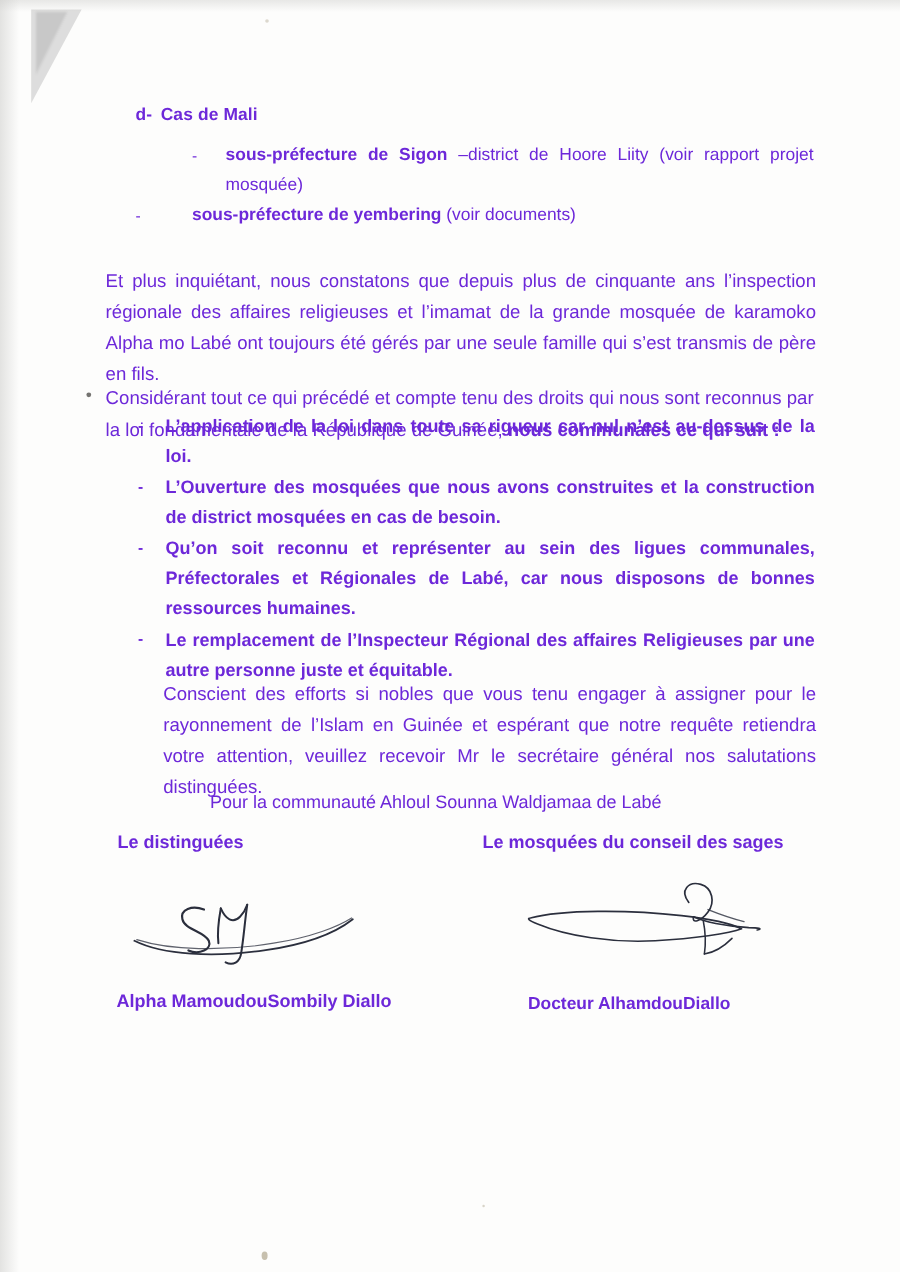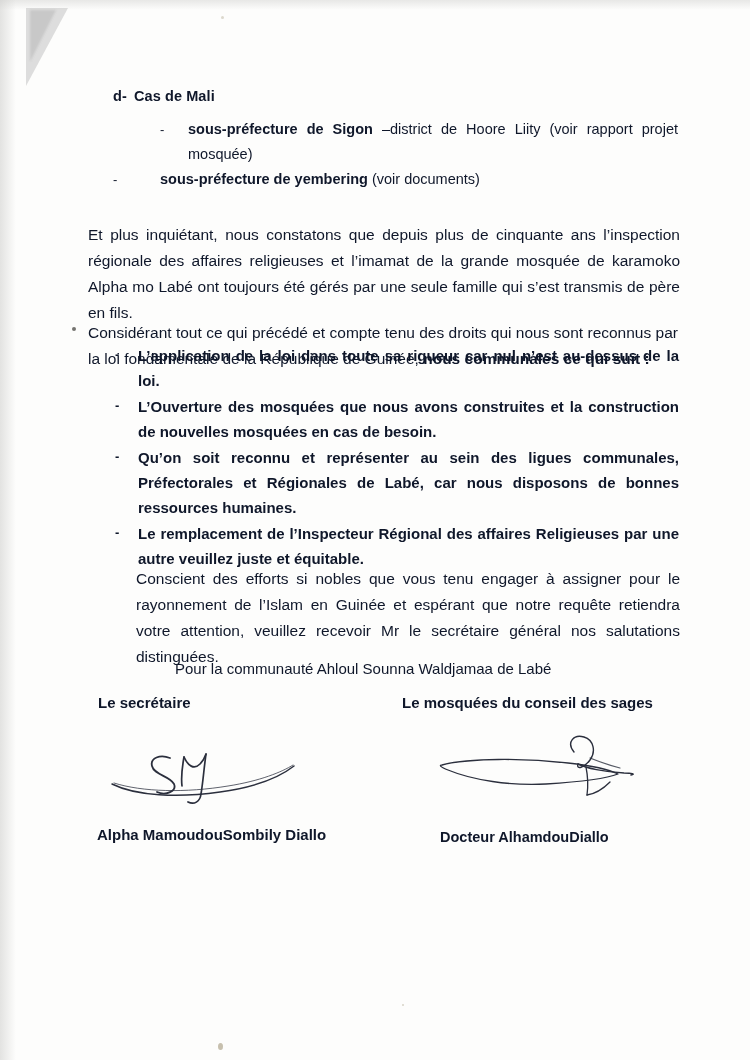--- a/index.html
+++ b/index.html
@@ -7,21 +7,21 @@
     padding: 0;
     background: #ffffff;
   }
   .page {
     position: relative;
     width: 750px;
     height: 1060px;
     background: #fdfdfc;
     overflow: hidden;
     font-family: "Liberation Sans", sans-serif;
-    color: #0f172a;
+    color: #6d28d9;
   }
 
   
   .fold-corner {
     position: absolute;
     left: 26px;
     top: 8px;
     width: 0;
     height: 0;
     border-left: 42px solid rgba(150,150,150,0.30);
@@ -198,37 +198,37 @@
 
     <p class="para para-2"><span>Considérant tout ce qui précédé et compte tenu des droits qui nous sont reconnus par la loi fondamentale de la République de Guinée, </span><b class="t">nous communales ce qui suit :</b></p>
 
     <div class="demands">
       <div class="demand">
         <span class="bullet">-</span>
         <span>L’application de la loi dans toute sa rigueur car nul n’est au-dessus de la loi.</span>
       </div>
       <div class="demand">
         <span class="bullet">-</span>
-        <span>L’Ouverture des mosquées que nous avons construites et la construction de nouvelles mosquées en cas de besoin.</span>
+        <span>L’Ouverture des mosquées que nous avons construites et la construction de district mosquées en cas de besoin.</span>
       </div>
       <div class="demand">
         <span class="bullet">-</span>
         <span>Qu’on soit reconnu et représenter au sein des ligues communales, Préfectorales et Régionales de Labé, car nous disposons de bonnes ressources humaines.</span>
       </div>
       <div class="demand">
         <span class="bullet">-</span>
-        <span>Le remplacement de l’Inspecteur Régional des affaires Religieuses par une autre veuillez juste et équitable.</span>
+        <span>Le remplacement de l’Inspecteur Régional des affaires Religieuses par une autre personne juste et équitable.</span>
       </div>
     </div>
 
     <p class="para para-3">Conscient des efforts si nobles que vous tenu engager à assigner pour le rayonnement de l’Islam en Guinée et espérant que notre requête retiendra votre attention, veuillez recevoir Mr le secrétaire général nos salutations distinguées.</p>
 
     <div class="for-community">Pour la communauté Ahloul Sounna Waldjamaa de Labé</div>
 
-    <div class="role-left">Le secrétaire</div>
+    <div class="role-left">Le distinguées</div>
     <div class="role-right">Le mosquées du conseil des sages</div>
 
     <div class="sig sig-left">
       <svg width="210" height="86" viewBox="0 0 210 86" fill="none" xmlns="http://www.w3.org/2000/svg">
         <path d="M4 58 C28 70, 70 72, 112 66 C148 61, 172 51, 186 40" stroke="#2b2f3d" stroke-width="1.5" stroke-linecap="round" fill="none"></path>
         <path d="M6 57 C34 66, 78 67, 120 60 C152 55, 174 46, 185 39" stroke="#2b2f3d" stroke-width="1" stroke-linecap="round" fill="none" opacity="0.75"></path>
         <path d="M62 32 C52 28, 42 32, 44 40 C46 49, 62 50, 66 58 C69 65, 58 70, 49 66" stroke="#2b2f3d" stroke-width="1.8" stroke-linecap="round" fill="none"></path>
         <path d="M76 31 C74 42, 73 52, 74 60" stroke="#2b2f3d" stroke-width="1.7" stroke-linecap="round" fill="none"></path>
         <path d="M76 31 C80 40, 86 44, 92 38 C96 34, 97 31, 98 28" stroke="#2b2f3d" stroke-width="1.7" stroke-linecap="round" fill="none"></path>
         <path d="M98 28 C96 42, 95 56, 93 68 C92 76, 86 79, 80 76" stroke="#2b2f3d" stroke-width="1.7" stroke-linecap="round" fill="none"></path>

